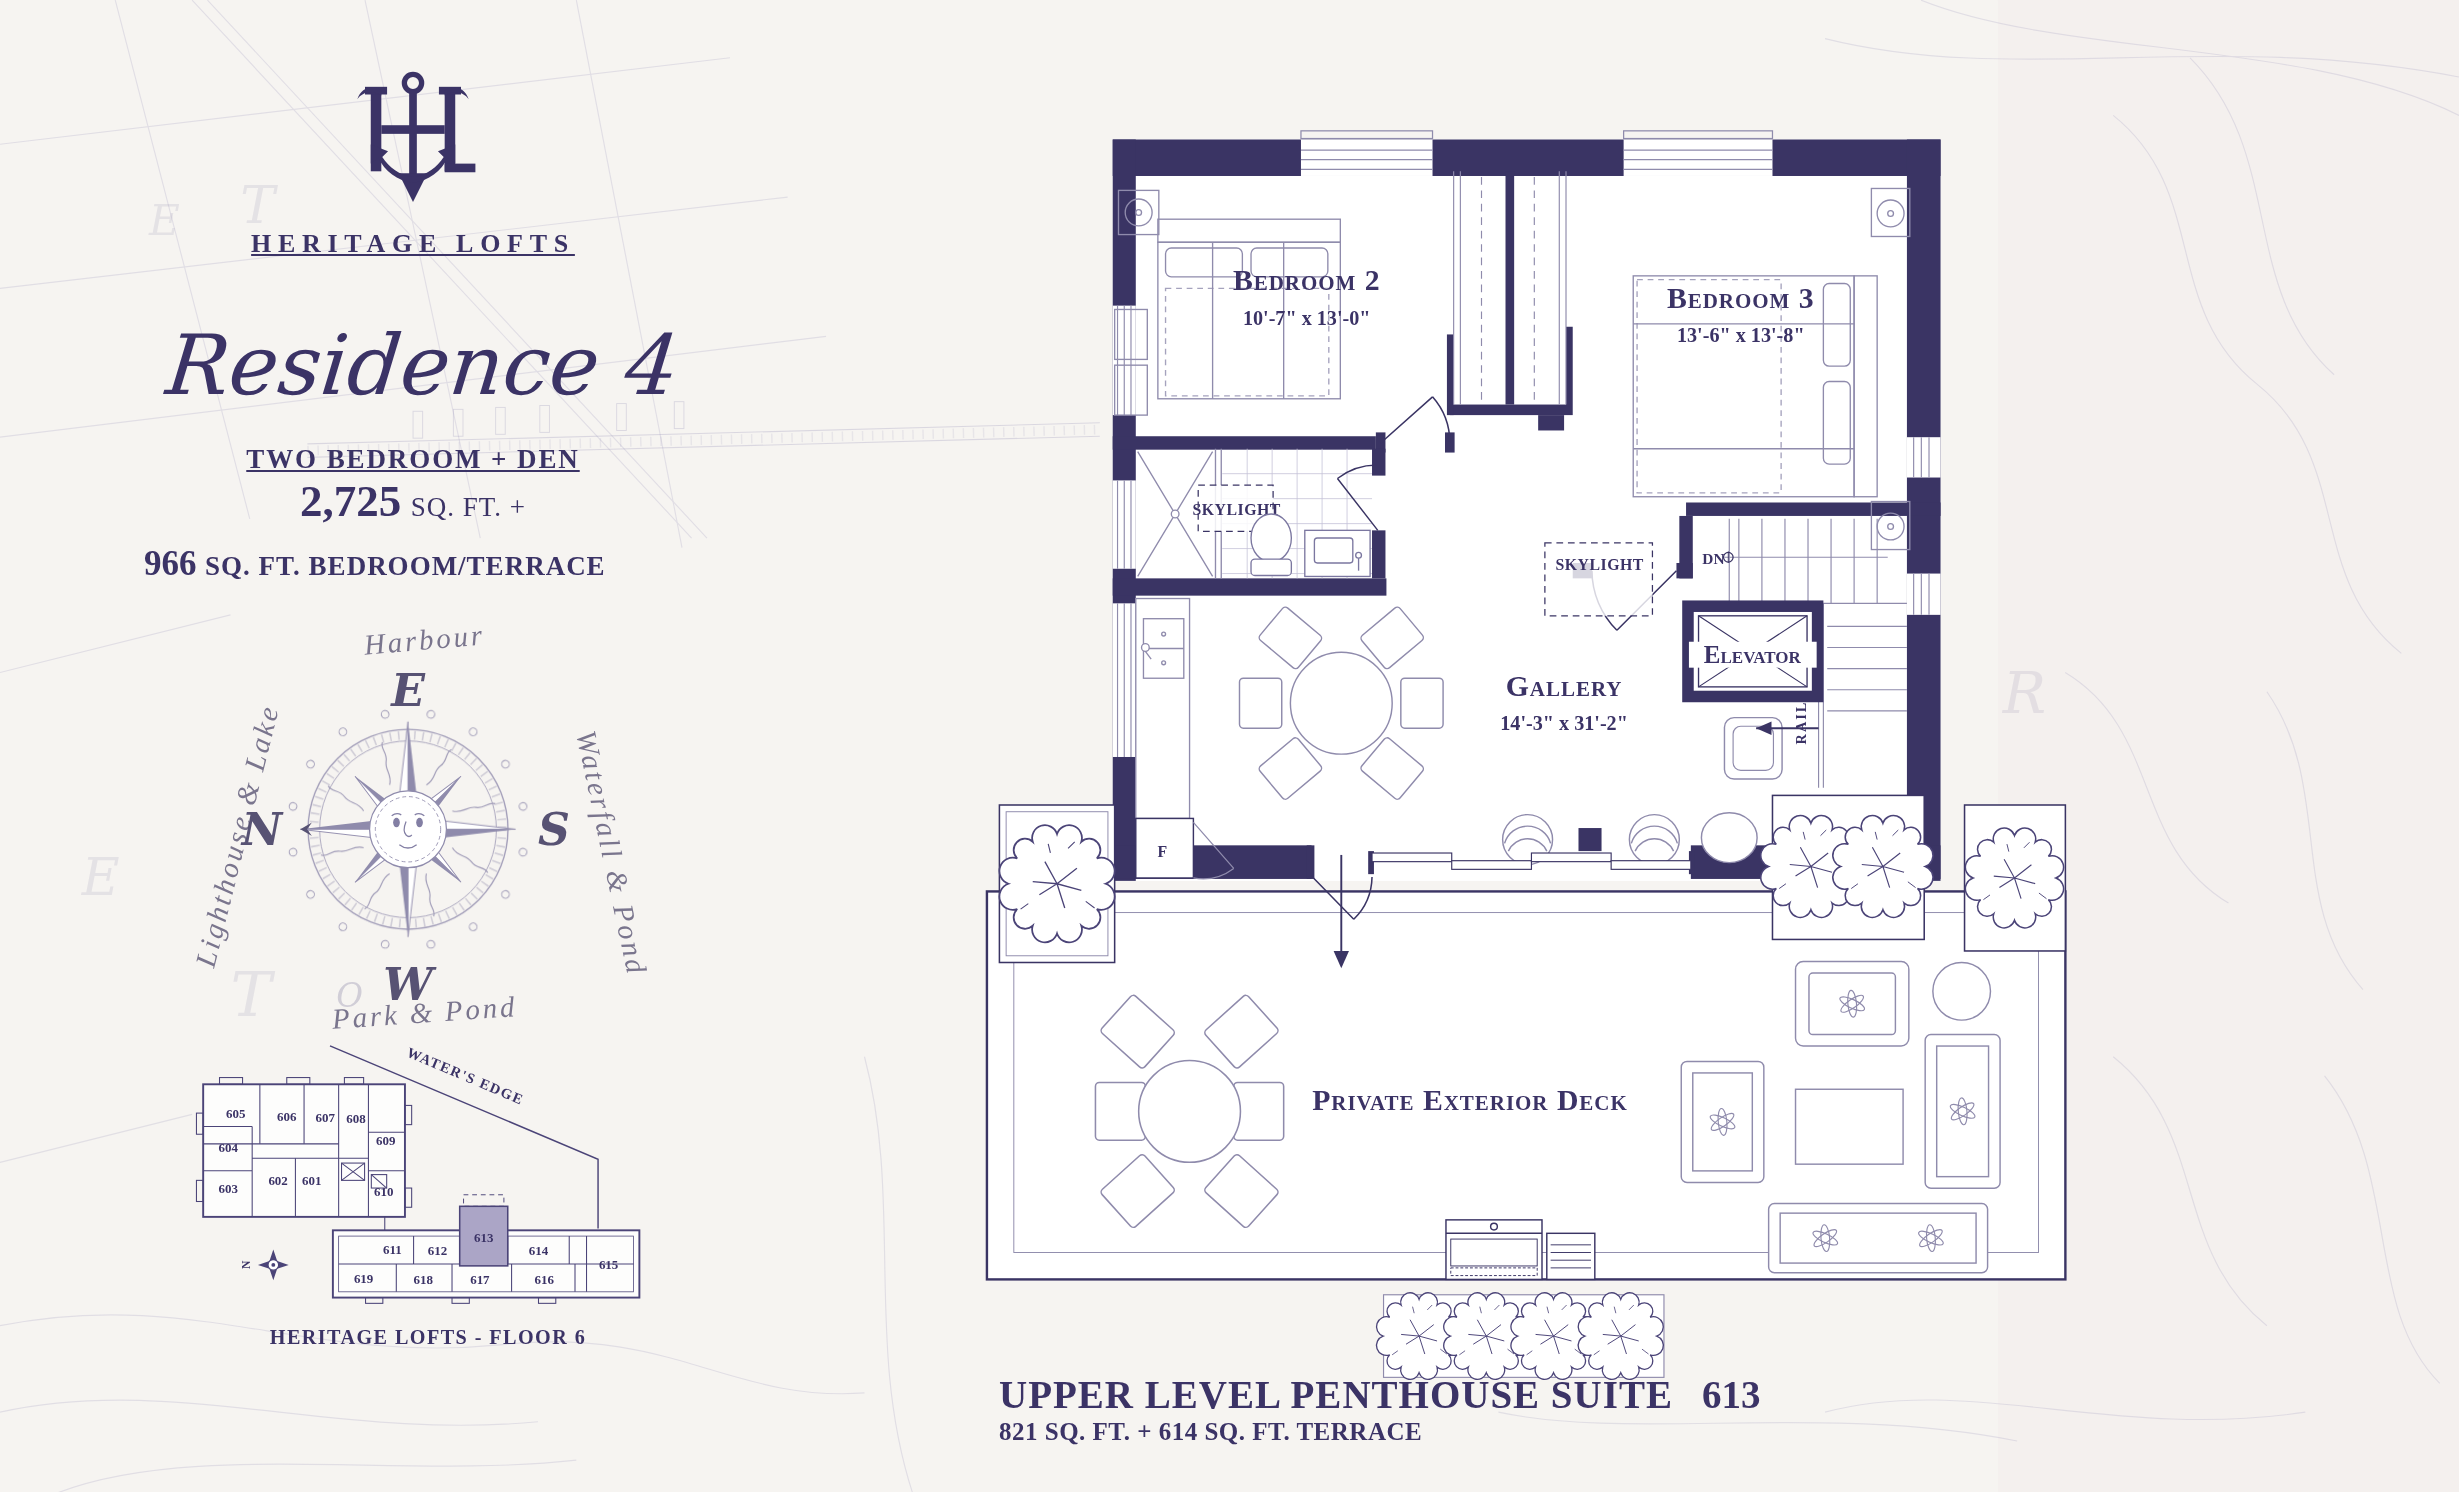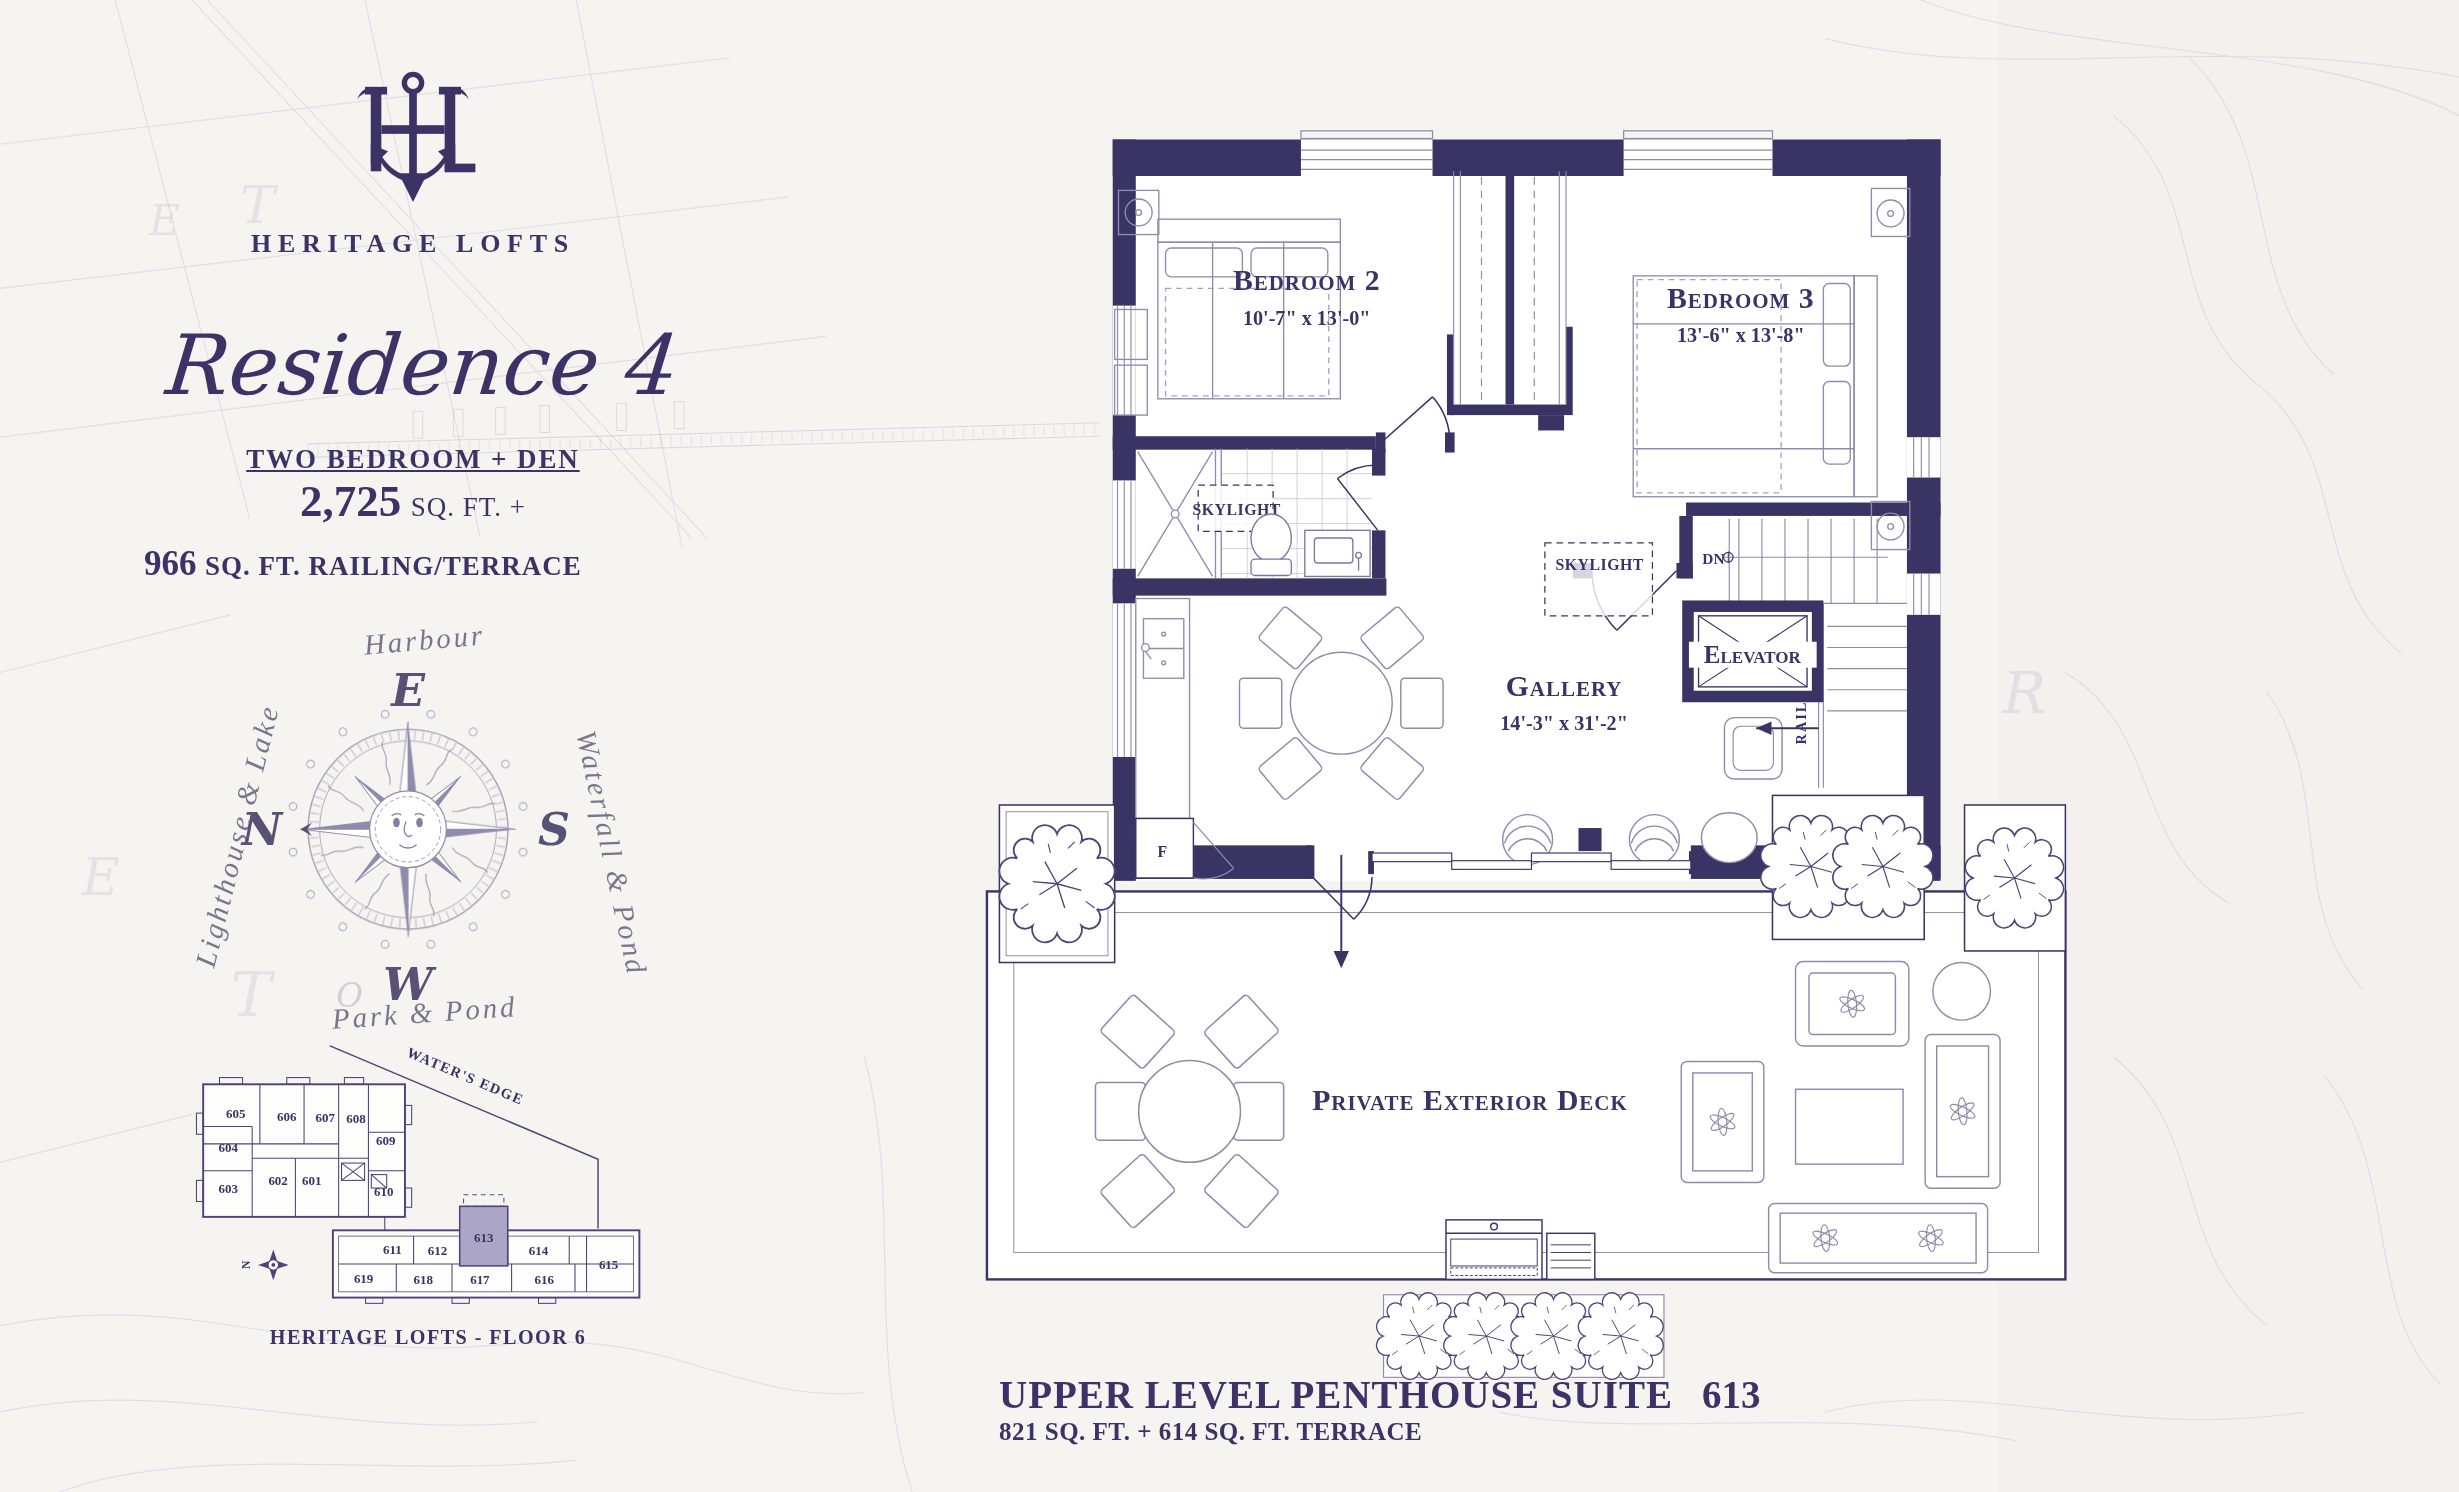--- a/index.html
+++ b/index.html
@@ -10,21 +10,21 @@
   svg text{font-family:"Liberation Serif",serif;fill:#3b3366;}
   .sc{font-variant:small-caps;}
   .roomname{font-size:31px;font-weight:bold;letter-spacing:1px;}
   .roomdims{font-size:21px;font-weight:bold;}
   .tinylabel{font-size:16.5px;font-weight:bold;letter-spacing:.5px;}
   .unitnum{font-size:13.5px;font-weight:bold;fill:#3b3366;}
   .maplabel{font-style:italic;font-size:30px;fill:#5f5a78;opacity:.82;letter-spacing:3px;}
   .blackletter{font-weight:bold;font-style:italic;font-size:46px;fill:#575273;font-family:"DejaVu Serif",serif;}
   .faint{font-style:italic;fill:#8d88a8;font-family:"DejaVu Serif",serif;}
   .col-center{text-align:center;}
-  .brand1{left:163px;top:229px;width:500px;font-size:26px;font-weight:bold;letter-spacing:6.7px;}
+  .brand1{left:163px;top:229px;width:500px;font-size:26px;font-weight:bold;letter-spacing:6.7px;text-decoration:underline;}
   .brand2{left:163px;top:261px;width:500px;font-size:26px;font-weight:bold;letter-spacing:10.6px;}
   .script{left:106px;top:317px;width:634px;font-family:"DejaVu Serif",serif;font-style:italic;
           font-size:83px;transform:skewX(-6deg);}
   .typeline{left:163px;top:444px;width:500px;font-size:27px;font-weight:bold;letter-spacing:1.9px;text-decoration:underline;}
   .arealine{left:163px;top:475px;width:500px;display:flex;justify-content:center;align-items:baseline;gap:9.6px;}
   .arealine .big{font-size:45px;font-weight:bold;}
   .arealine .suf{font-size:27px;font-weight:normal;letter-spacing:1px;}
   .balcline{left:144px;top:544px;width:538px;display:flex;justify-content:flex-start;align-items:baseline;gap:8.6px;}
   .balcline .mid{font-size:35px;font-weight:bold;}
   .balcline .suf{font-size:27px;font-weight:bold;letter-spacing:1px;}
@@ -108,21 +108,21 @@
 
   <div class="abs col-center brand1">HERITAGE LOFTS</div>
   <div class="abs col-center script">Residence 4</div>
   <div class="abs col-center typeline">TWO BEDROOM + DEN</div>
   <div class="abs arealine">
     <span class="big">2,725</span>
     <span class="suf">SQ. FT. +</span>
   </div>
   <div class="abs balcline">
     <span class="mid">966</span>
-    <span class="suf">SQ. FT. RAILING/TERRACE</span>
+    <span class="suf">SQ. FT. BEDROOM/TERRACE</span>
   </div>
 
   <svg class="abs" style="left:110px;top:615px" width="596" height="442" viewBox="0 0 620 460">
     <text class="maplabel" x="328" y="36" text-anchor="middle" transform="rotate(-5 328 36)">Harbour</text>
     <text class="maplabel" x="0" y="0" text-anchor="middle" transform="translate(142,232) rotate(-76)">Lighthouse &amp; Lake</text>
     <text class="maplabel" x="0" y="0" text-anchor="middle" transform="translate(512,250) rotate(78)">Waterfall &amp; Pond</text>
     <text class="maplabel" x="328" y="424" text-anchor="middle" transform="rotate(-4 328 424)">Park &amp; Pond</text>
     <g transform="translate(310,223)">
       <g stroke="#928dae" fill="none" opacity="0.85">
         <g>

